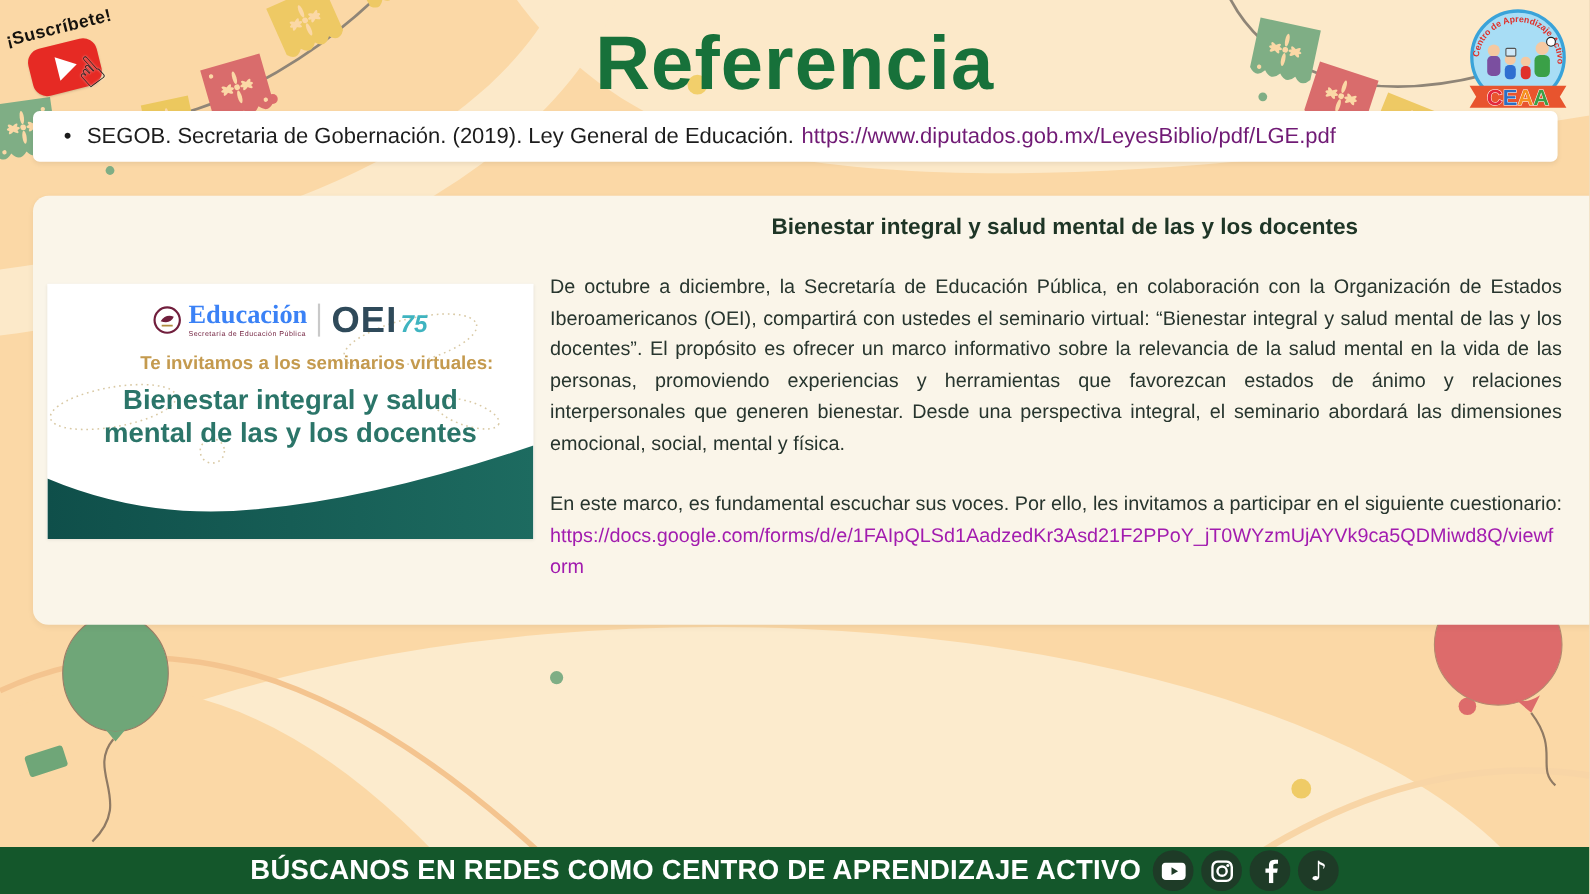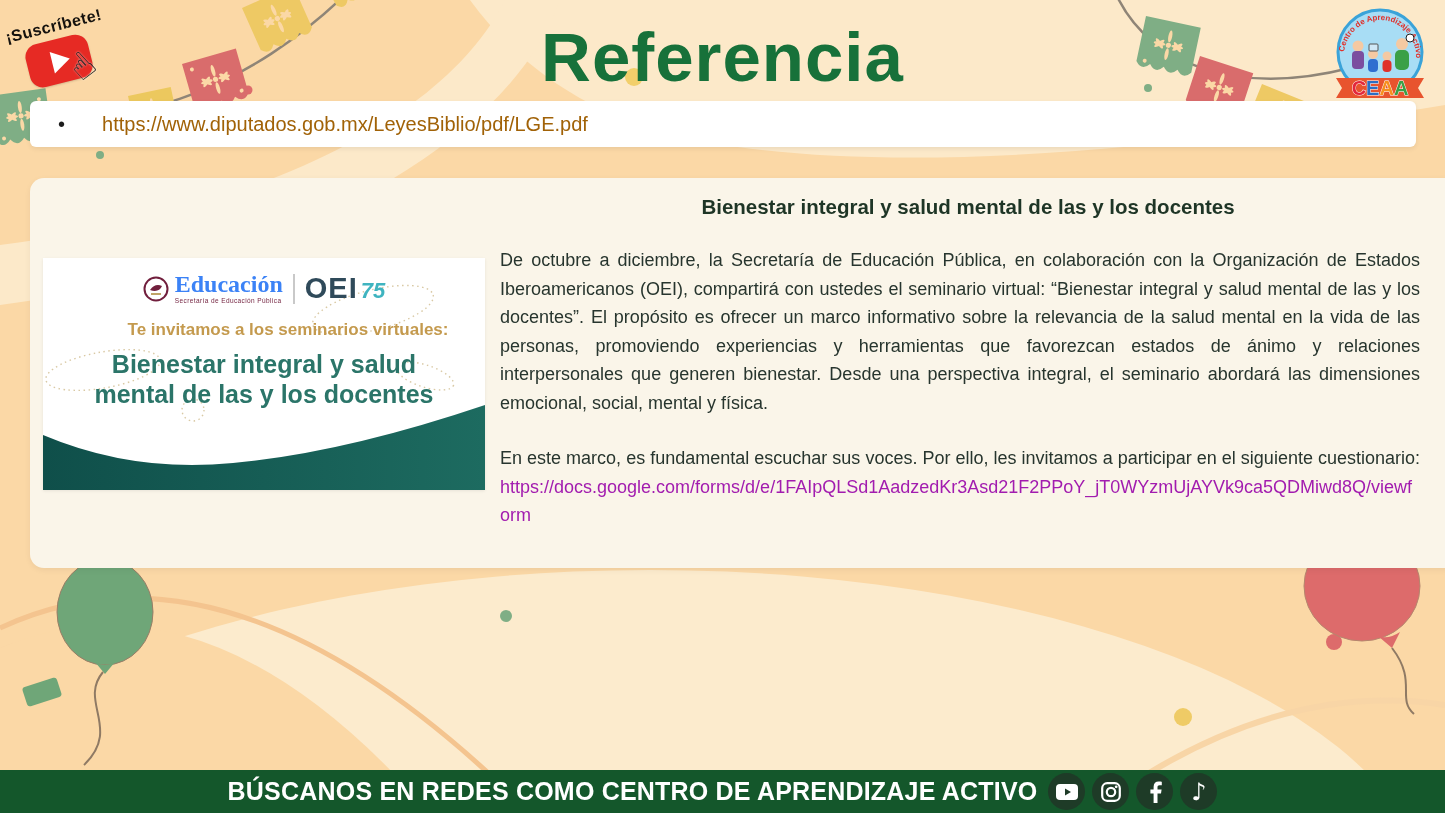--- a/index.html
+++ b/index.html
@@ -34,21 +34,21 @@
   
   .ceaa{position:absolute;top:4px;right:13px;width:104px;height:104px;z-index:3;}
   
   .ref-bar{
     position:absolute;left:30px;top:101px;width:1386px;height:46px;z-index:2;
     background:#ffffff;border-radius:6px;display:flex;align-items:center;
     padding:0 28px;box-shadow:0 2px 5px rgba(0,0,0,.07);
     font-size:20px;color:#1c1c1c;white-space:nowrap;
   }
   .ref-bar .bullet{margin-right:14px;font-size:20px;}
-  .ref-bar a{color:#a16207;text-decoration:none;margin-left:23px;}
+  .ref-bar a{color:#701a75;text-decoration:none;margin-left:7px;}
   
   .card{
     position:absolute;left:30px;top:178px;width:1428px;height:390px;z-index:2;
     background:#faf5e9;border-radius:14px;box-shadow:0 2px 6px rgba(0,0,0,.06);
   }
   .card-heading{
     position:absolute;left:460px;right:12px;top:17px;
     text-align:center;font-size:20.5px;font-weight:700;color:#1e3526;
   }
   .seminar-banner{
@@ -57,21 +57,21 @@
   }
   .banner-logos{
     position:absolute;top:14px;left:0;right:0;display:flex;align-items:center;justify-content:center;gap:10px;
   }
   .sep-block{display:flex;align-items:center;gap:6px;}
   .sep-texts{display:flex;flex-direction:column;line-height:1;}
   .sep-wordmark{font-family:"Liberation Serif",serif;font-weight:700;font-size:24px;color:#3b82f6;}
   .sep-caption{font-size:6.5px;color:#711f3d;letter-spacing:.4px;margin-top:2px;}
   .logo-divider{width:2px;height:30px;background:#c9c9c9;}
   .oei-block{display:flex;align-items:baseline;gap:3px;}
-  .oei-wordmark{font-size:29px;font-weight:800;color:#2f4a5a;letter-spacing:1px;}
+  .oei-wordmark{font-size:33px;font-weight:800;color:#2f4a5a;letter-spacing:1px;}
   .oei-badge{font-size:22px;font-weight:700;font-style:italic;color:#3fb4c0;}
   .banner-invite{
     position:absolute;top:62px;left:0;right:0;text-align:center;
     font-size:17px;font-weight:700;color:#c49a4e;margin-left:48px;
   }
   .banner-title{
     position:absolute;top:92px;left:30px;right:30px;text-align:center;
     font-size:25px;font-weight:700;color:#2b7569;line-height:1.18;
   }
   .banner-wave{position:absolute;left:0;bottom:0;width:442px;height:95px;}
@@ -224,20 +224,21 @@
       </g>
       <path d="M8,74 L14,84 L8,94 L96,94 L90,84 L96,74 Z" fill="#e8542e"></path>
       <text x="52" y="91" text-anchor="middle" font-size="20" font-weight="800" font-family="Liberation Sans, sans-serif" stroke="#ffffff" stroke-width="0.9" paint-order="stroke">
         <tspan fill="#e3273c">C</tspan><tspan fill="#2b6fc4">E</tspan><tspan fill="#f6901e">A</tspan><tspan fill="#3aa047">A</tspan>
       </text>
     </svg>
   </div>
 
   <div class="ref-bar">
     <span class="bullet">•</span>
+    <span>SEGOB. Secretaria de Gobernación. (2019). Ley General de Educación.</span>
     <a href="#">https://www.diputados.gob.mx/LeyesBiblio/pdf/LGE.pdf</a>
   </div>
 
   <div class="card">
     <div class="card-heading">Bienestar integral y salud mental de las y los docentes</div>
 
     <div class="seminar-banner">
       <svg class="banner-doodles" viewBox="0 0 442 232">
         <ellipse cx="330" cy="52" rx="62" ry="20" fill="none" stroke="#d9c9a4" stroke-width="1.4" stroke-dasharray="1.5,3.5" transform="rotate(-14 330 52)"></ellipse>
         <ellipse cx="60" cy="112" rx="58" ry="18" fill="none" stroke="#d9c9a4" stroke-width="1.4" stroke-dasharray="1.5,3.5" transform="rotate(-10 60 112)"></ellipse>

